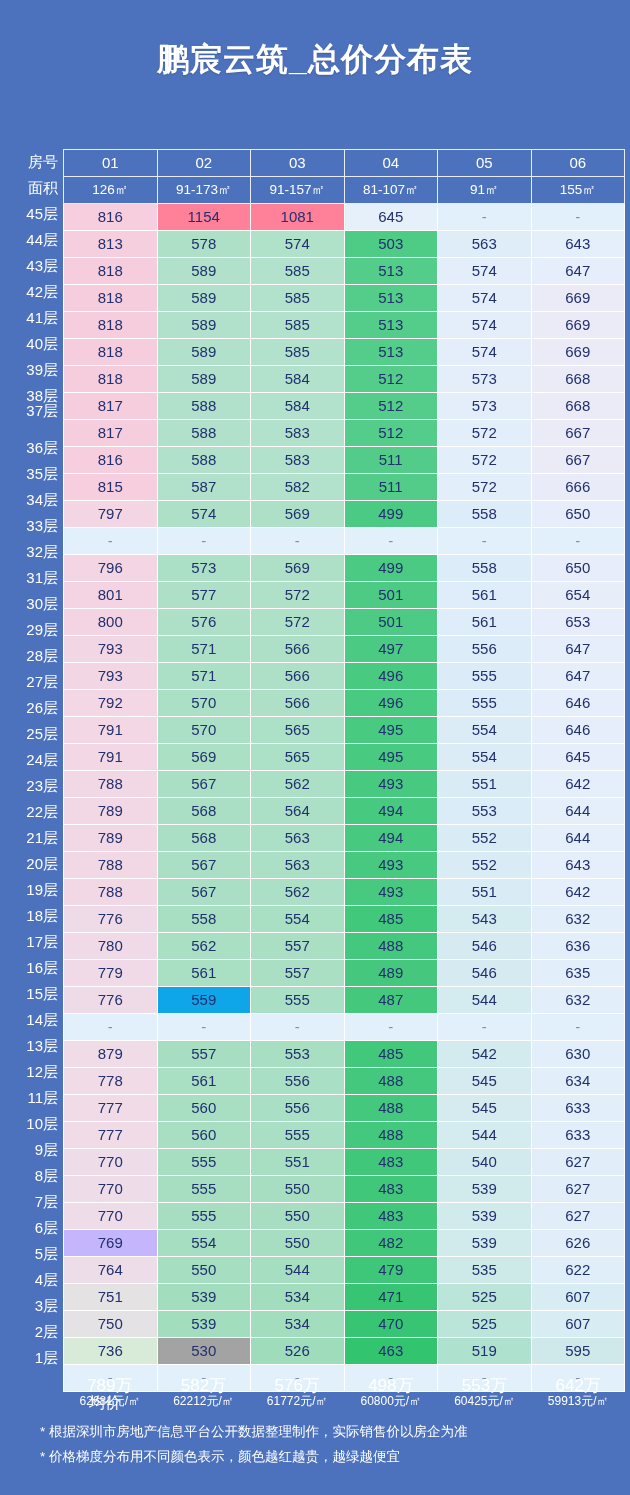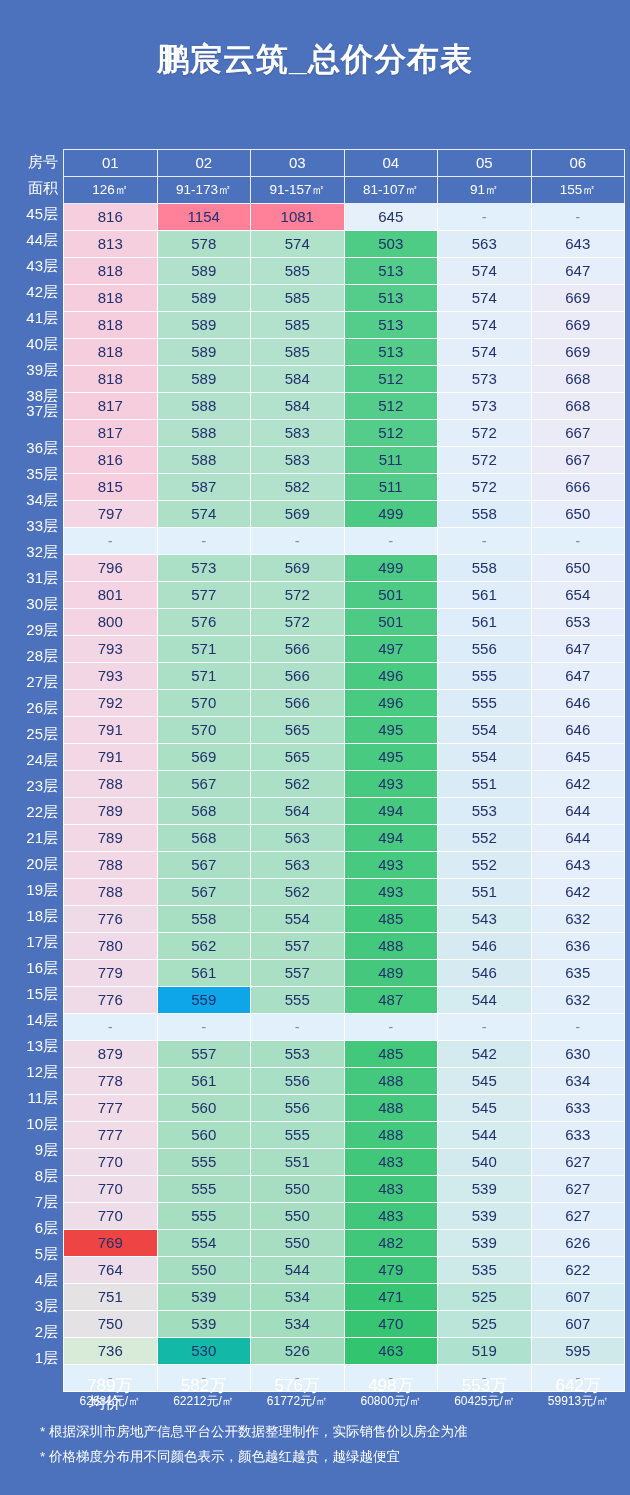--- a/index.html
+++ b/index.html
@@ -430,21 +430,21 @@
         </tr>
         <tr>
           <td style="background: rgb(238, 220, 232);">770</td>
           <td style="background: rgb(167, 222, 194);">555</td>
           <td style="background: rgb(167, 222, 194);">550</td>
           <td style="background: rgb(65, 199, 122);">483</td>
           <td style="background: rgb(209, 234, 236);">539</td>
           <td style="background: rgb(225, 238, 250);">627</td>
         </tr>
         <tr>
-          <td style="background: #ef4444;">769</td>
+          <td style="background: #c4b5fd;">769</td>
           <td style="background: rgb(166, 222, 193);">554</td>
           <td style="background: rgb(167, 222, 194);">550</td>
           <td style="background: rgb(64, 199, 121);">482</td>
           <td style="background: rgb(209, 234, 236);">539</td>
           <td style="background: rgb(225, 238, 250);">626</td>
         </tr>
         <tr>
           <td style="background: rgb(236, 221, 232);">764</td>
           <td style="background: rgb(165, 222, 192);">550</td>
           <td style="background: rgb(165, 222, 192);">544</td>
@@ -463,21 +463,21 @@
         <tr>
           <td style="background: rgb(228, 226, 228);">750</td>
           <td style="background: rgb(162, 221, 189);">539</td>
           <td style="background: rgb(162, 221, 189);">534</td>
           <td style="background: rgb(56, 197, 115);">470</td>
           <td style="background: rgb(186, 229, 216);">525</td>
           <td style="background: rgb(216, 236, 243);">607</td>
         </tr>
         <tr>
           <td style="background: rgb(216, 234, 216);">736</td>
-          <td style="background: #14b8a6;">530</td>
+          <td style="background: #a3a3a3;">530</td>
           <td style="background: rgb(159, 220, 187);">526</td>
           <td style="background: rgb(51, 196, 111);">463</td>
           <td style="background: rgb(174, 226, 207);">519</td>
           <td style="background: rgb(207, 233, 234);">595</td>
         </tr>
         <tr>
           <td style="background: rgb(226, 240, 251); color: rgb(125, 143, 181);">-</td>
           <td style="background: rgb(226, 240, 251); color: rgb(125, 143, 181);">-</td>
           <td style="background: rgb(226, 240, 251); color: rgb(125, 143, 181);">-</td>
           <td style="background: rgb(226, 240, 251); color: rgb(125, 143, 181);">-</td>

